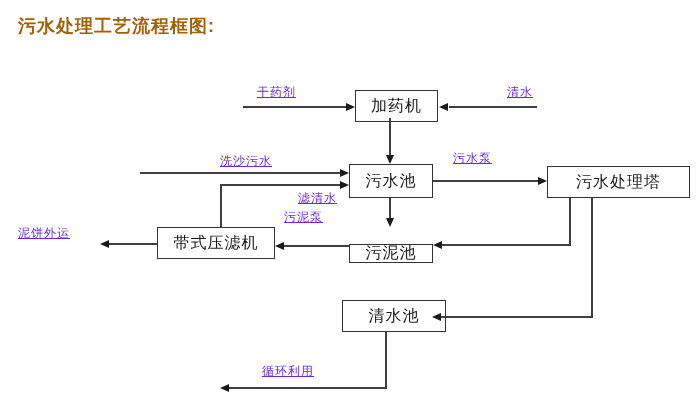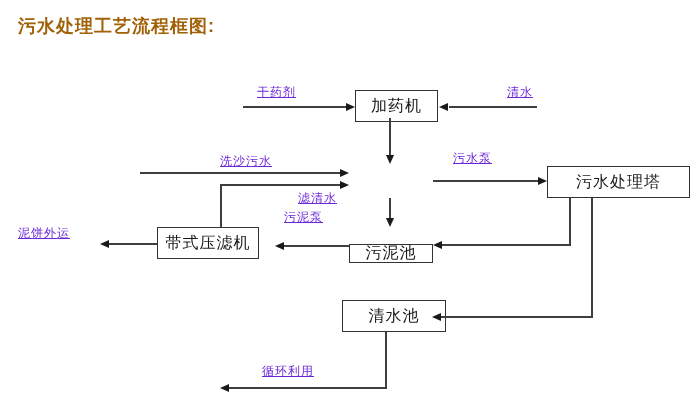--- a/index.html
+++ b/index.html
@@ -34,30 +34,33 @@
 <body>
 
 <div id="stage">
 
   <div class="title">污水处理工艺流程框图:</div>
 
   <div class="box" style="left:355px;top:90px;width:83px;height:32px;">
     <span>加药机</span>
   </div>
 
+  <div class="box" style="left:349px;top:164px;width:84px;height:34px;">
+    <span>污水池</span>
+  </div>
 
   <div class="box" style="left:547px;top:166px;width:143px;height:32px;text-align:center;">
     <span>污水处理塔</span>
   </div>
 
   <div class="box" style="left:349px;top:244px;width:84px;height:19px;">
     <span>污泥池</span>
   </div>
 
-  <div class="box" style="left:157px;top:227px;width:102px;height:32px;">
+  <div class="box" style="left:157px;top:227px;width:118px;height:32px;">
     <span>带式压滤机</span>
   </div>
 
   <div class="box" style="left:342px;top:300px;width:104px;height:32px;">
     <span>清水池</span>
   </div>
 
   <div class="lbl" style="left:257px;top:84px;">干药剂</div>
   <div class="hline" style="left:243px;top:106px;width:103px;"></div>
   <div class="arr r" style="left:346px;top:102.5px;"></div>

